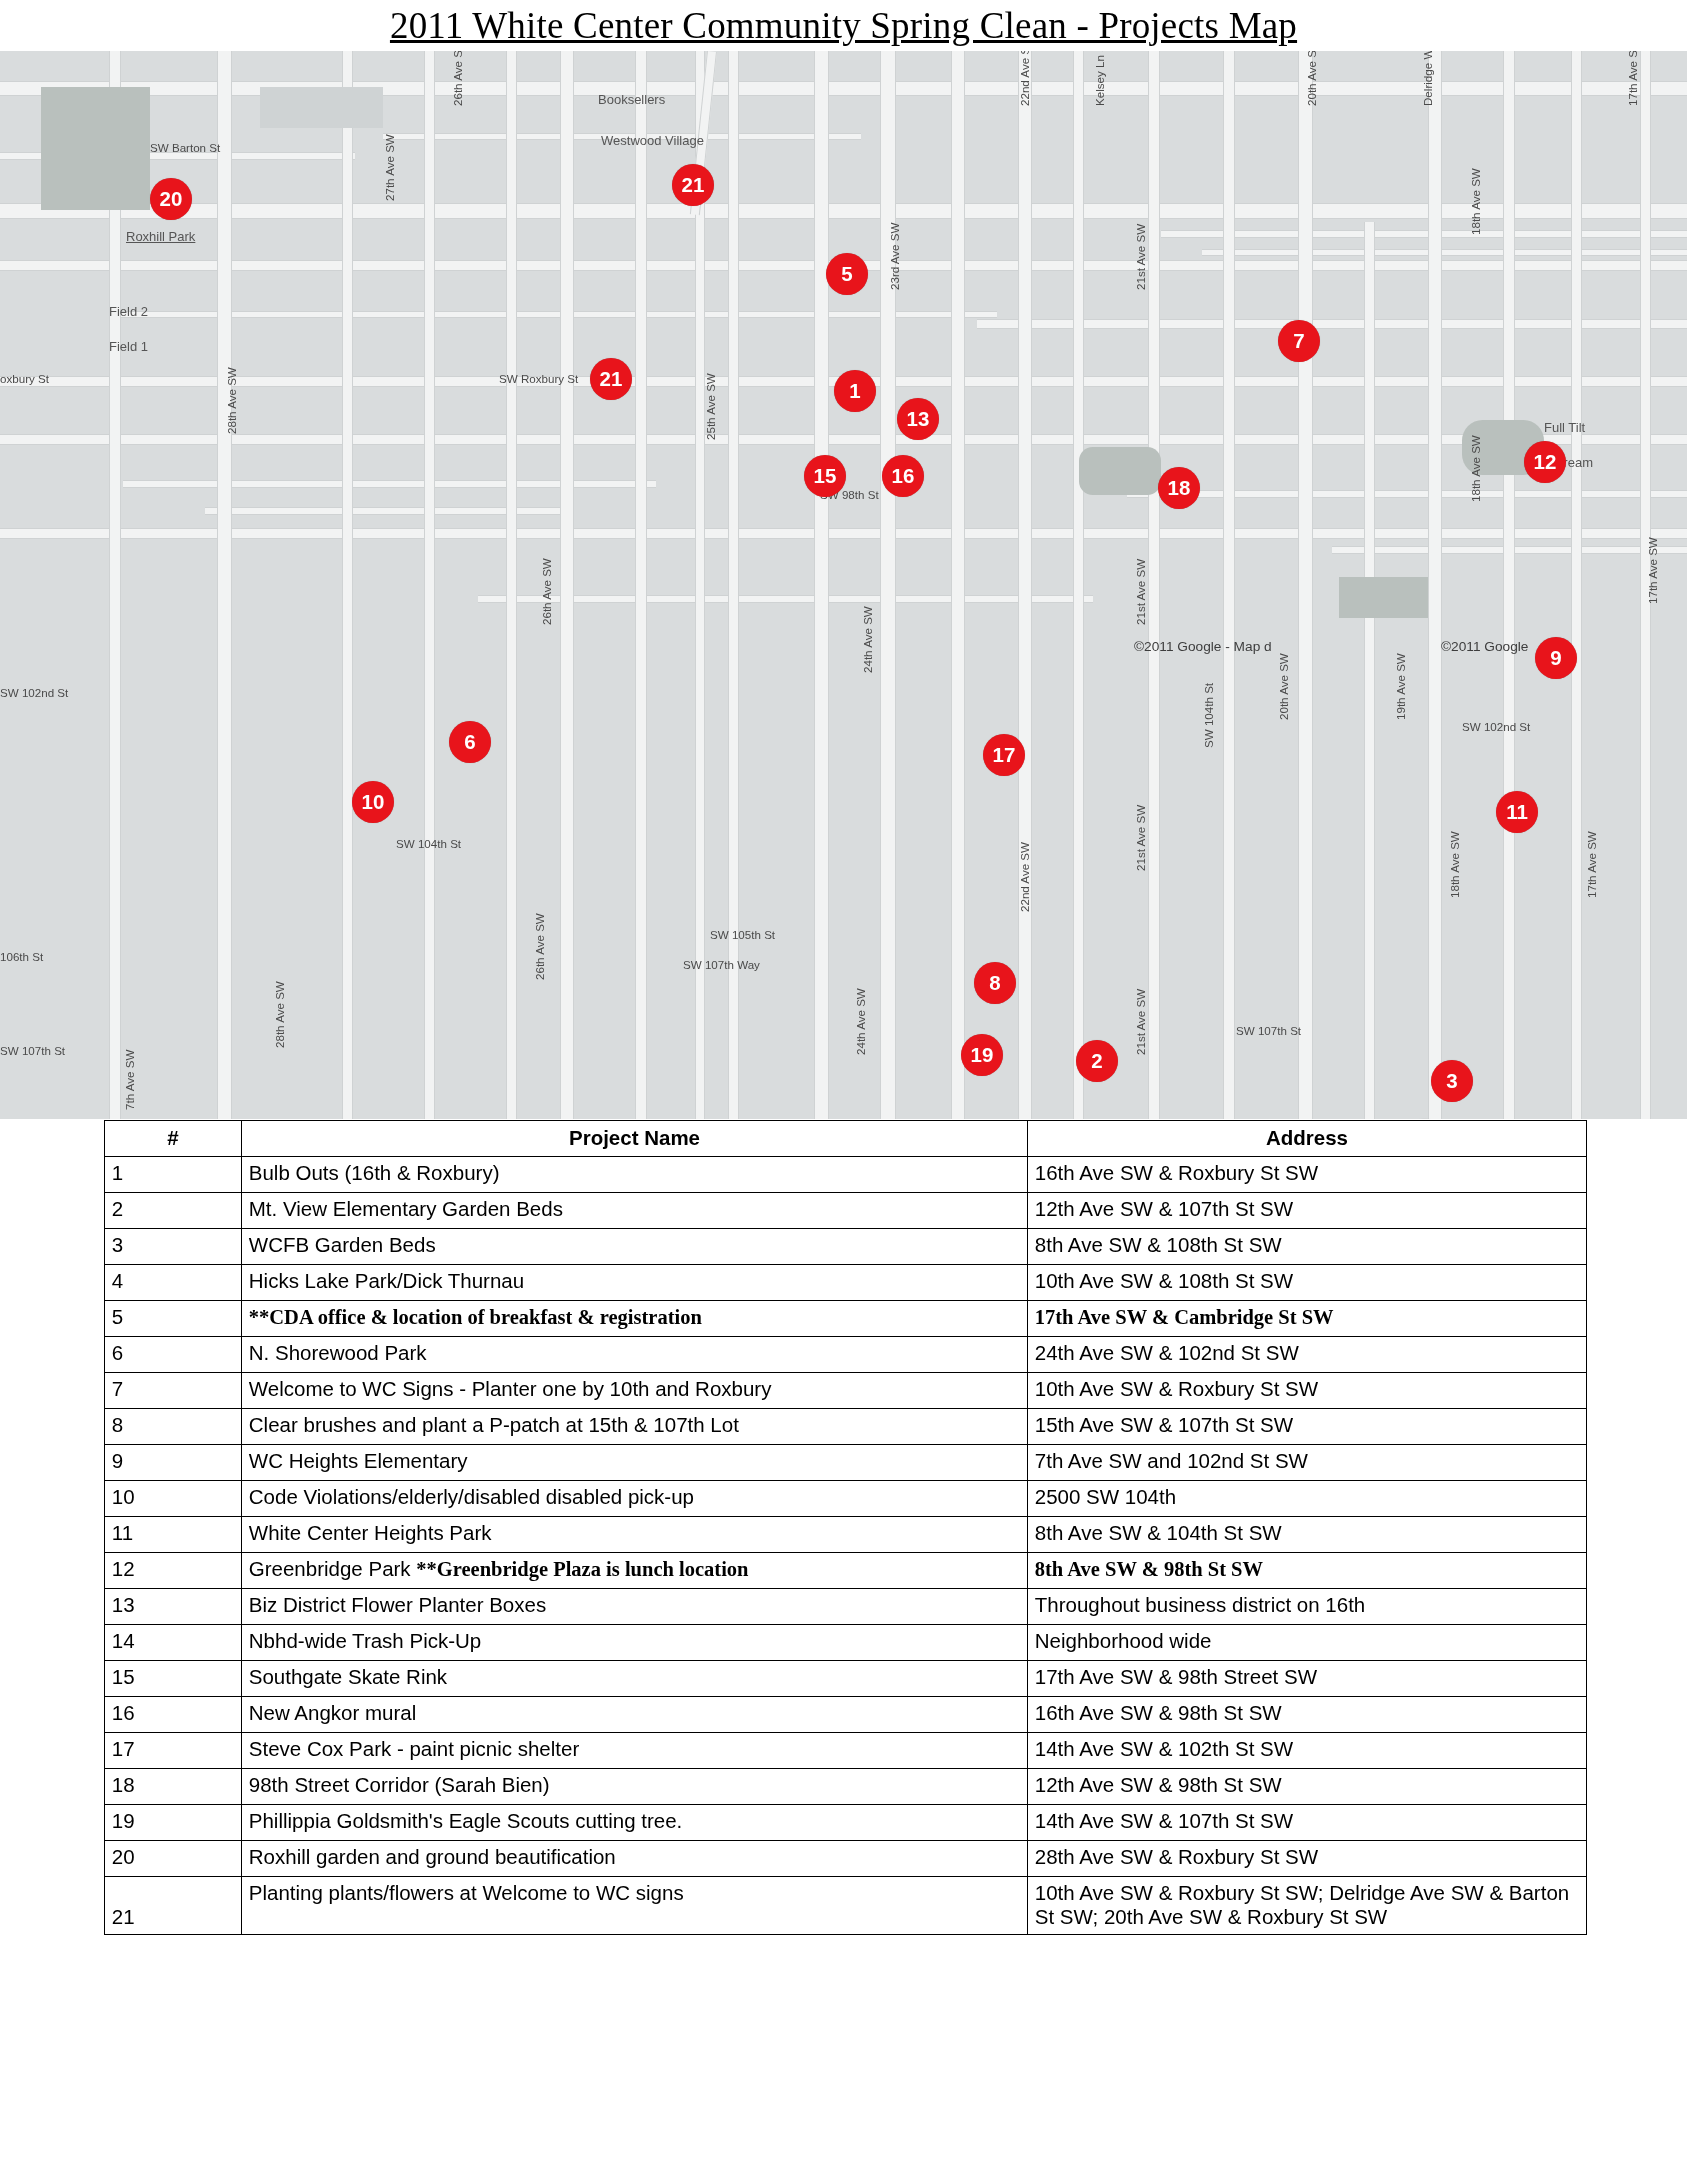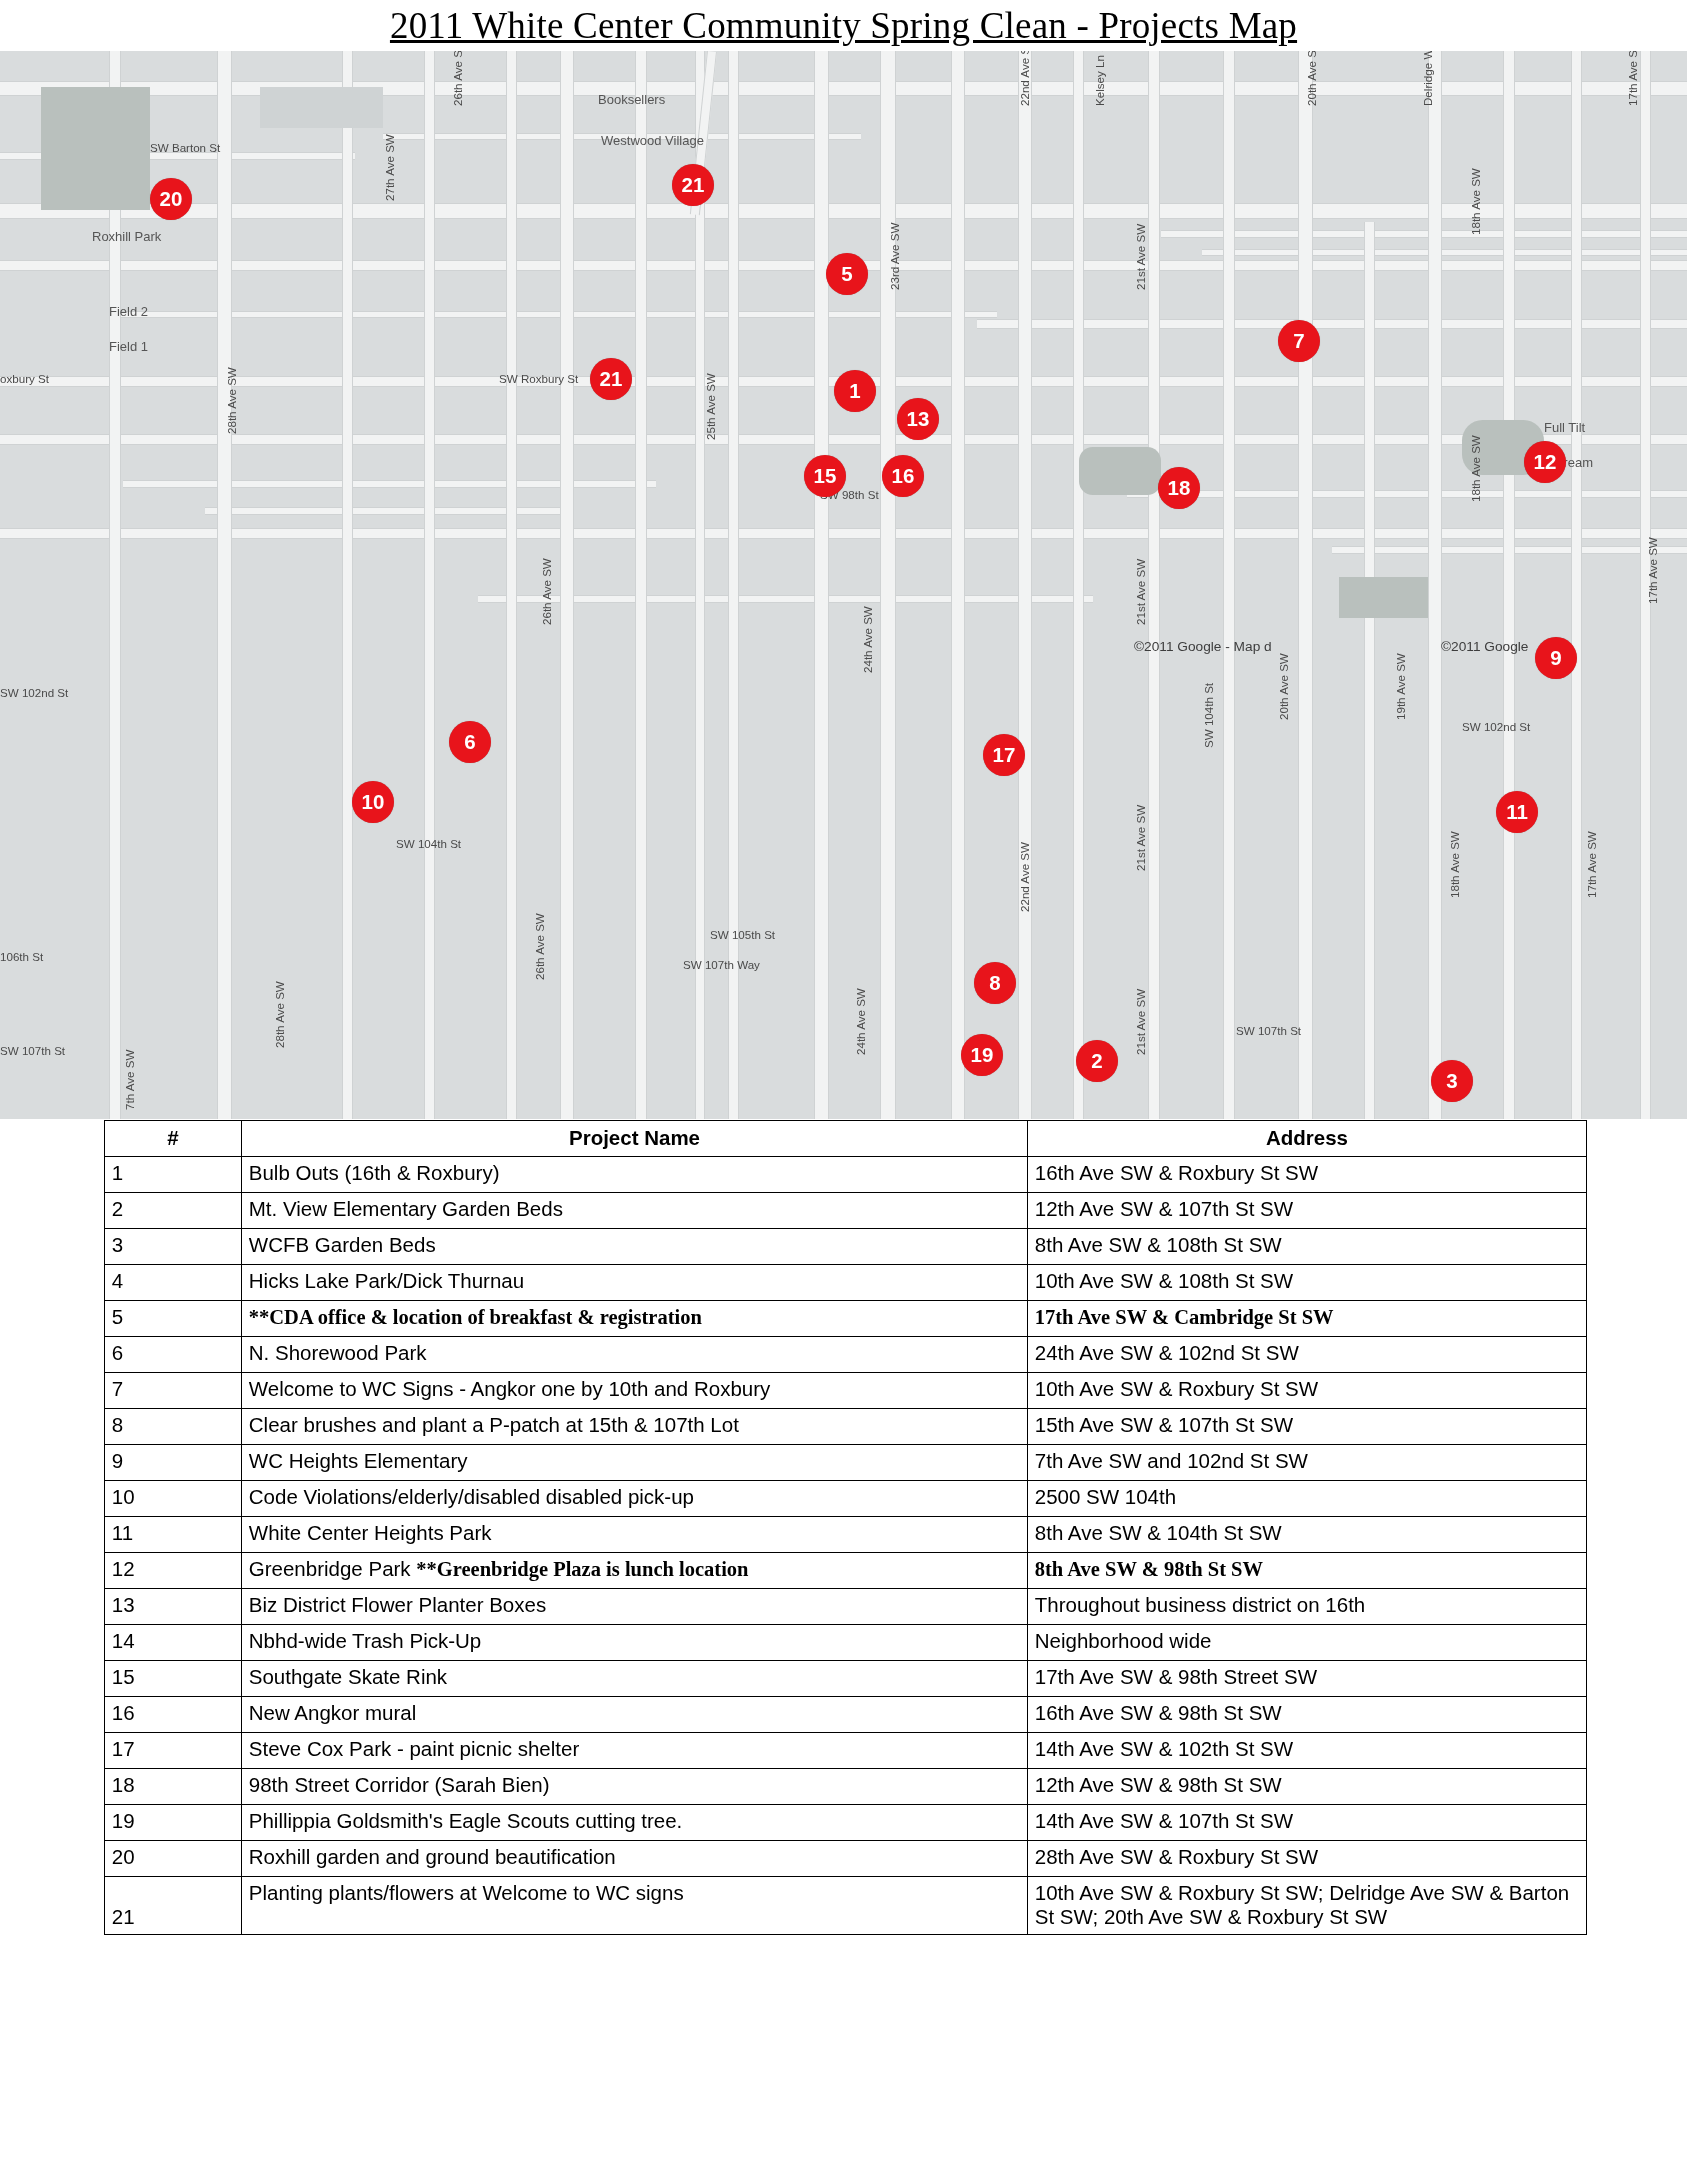--- a/index.html
+++ b/index.html
@@ -193,21 +193,21 @@
       <div class="road v" style="left:1640px;top:0;width:11px;height:1068px;"></div>
       <div class="road v" style="left:707px;top:0;width:9.6px;height:164px;transform:rotate(6deg);transform-origin:top left;"></div>
 
       <div class="park" style="left:41px;top:36px;width:109px;height:123px;"></div>
       <div class="park" style="left:1462px;top:369px;width:82px;height:55px;border-radius:20.5px;"></div>
       <div class="park" style="left:1079px;top:396px;width:82px;height:48px;border-radius:13.7px;"></div>
       <div class="park" style="left:1339px;top:526px;width:89px;height:41px;"></div>
       <div class="block" style="left:260px;top:36px;width:123px;height:41px;"></div>
 
       <div id="poi-layer">
-          <div class="maplabel poi" style="left: 92px; top: 178px;">Roxhill Park</div>
+          <div class="maplabel poi" style="left: 126px; top: 178px; text-decoration: underline;">Roxhill Park</div>
           <div class="maplabel poi" style="left: 601px; top: 82px;">Westwood Village</div>
           <div class="maplabel poi" style="left: 598px; top: 41px;">Booksellers</div>
           <div class="maplabel poi" style="left: 1544px; top: 369px;">Full Tilt</div>
           <div class="maplabel poi" style="left: 1533px; top: 404px;">Ice Cream</div>
           <div class="maplabel poi" style="left: 109px; top: 253px;">Field 2</div>
           <div class="maplabel poi" style="left: 109px; top: 288px;">Field 1</div>
         </div>
       <div id="sth-layer">
           <div class="maplabel" style="left: 150px; top: 90px;">SW Barton St</div>
           <div class="maplabel" style="left: 0px; top: 321px;">oxbury St</div>
@@ -323,21 +323,21 @@
             <td class="b">**CDA office &amp; location of breakfast &amp; registration</td>
             <td class="b">17th Ave SW &amp; Cambridge St SW</td>
           </tr>
           <tr>
             <td class="num">6</td>
             <td>N. Shorewood Park</td>
             <td>24th Ave SW &amp; 102nd St SW</td>
           </tr>
           <tr>
             <td class="num">7</td>
-            <td>Welcome to WC Signs - Angkor one by 10th and Roxbury</td>
+            <td>Welcome to WC Signs - Planter one by 10th and Roxbury</td>
             <td>10th Ave SW &amp; Roxbury St SW</td>
           </tr>
           <tr>
             <td class="num">8</td>
             <td>Clear brushes and plant a P-patch at 15th &amp; 107th Lot</td>
             <td>15th Ave SW &amp; 107th St SW</td>
           </tr>
           <tr>
             <td class="num">9</td>
             <td>WC Heights Elementary</td>

